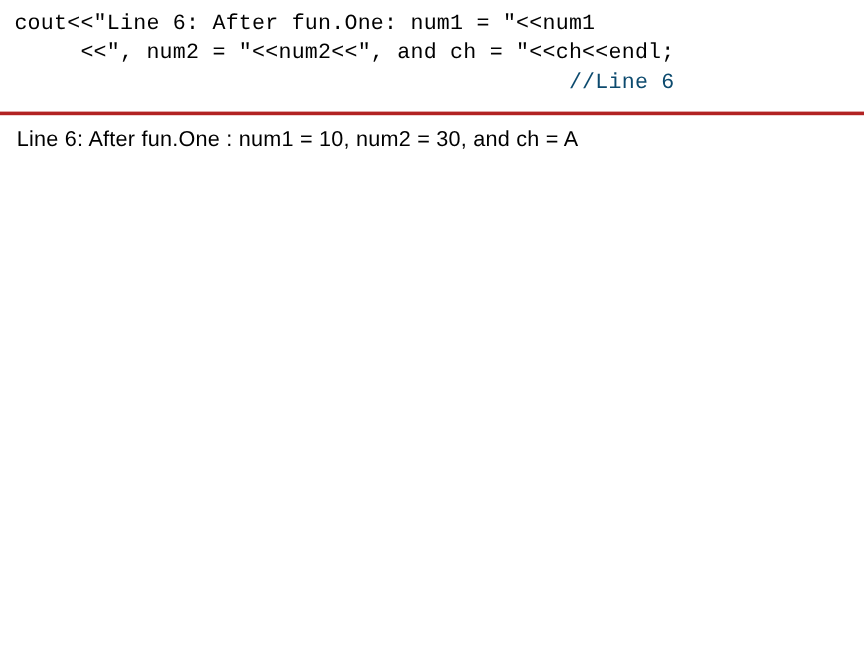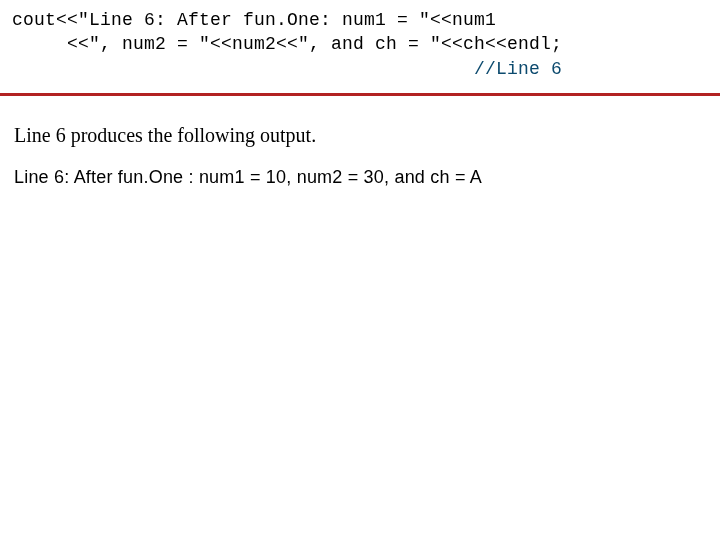--- a/index.html
+++ b/index.html
@@ -50,17 +50,16 @@
 <body>
 
 <div class="page">
 
   <div class="code-block"><span>cout&lt;&lt;"Line 6: After fun.One: num1 = "&lt;&lt;num1</span>
 <span>     &lt;&lt;", num2 = "&lt;&lt;num2&lt;&lt;", and ch = "&lt;&lt;ch&lt;&lt;endl;</span>
 <span>                                          </span><span class="comment">//Line 6</span></div>
 
   <hr class="rule">
 
-  <div class="body-text">Line 6 produces the following output.</div>
 
   <div class="output-line">Line 6: After fun.One : num1 = 10, num2 = 30, and ch = A</div>
 
 </div>
 
 </body></html>

